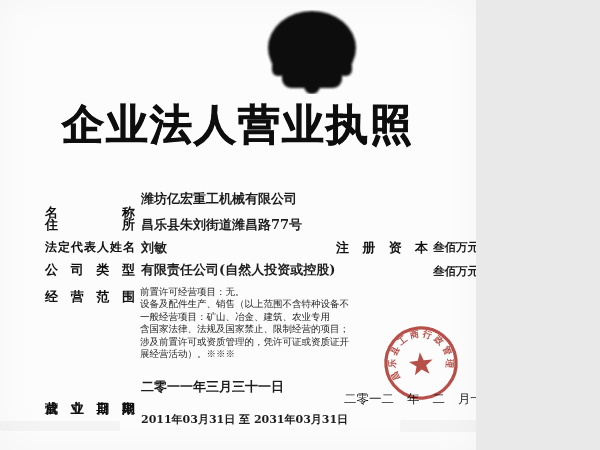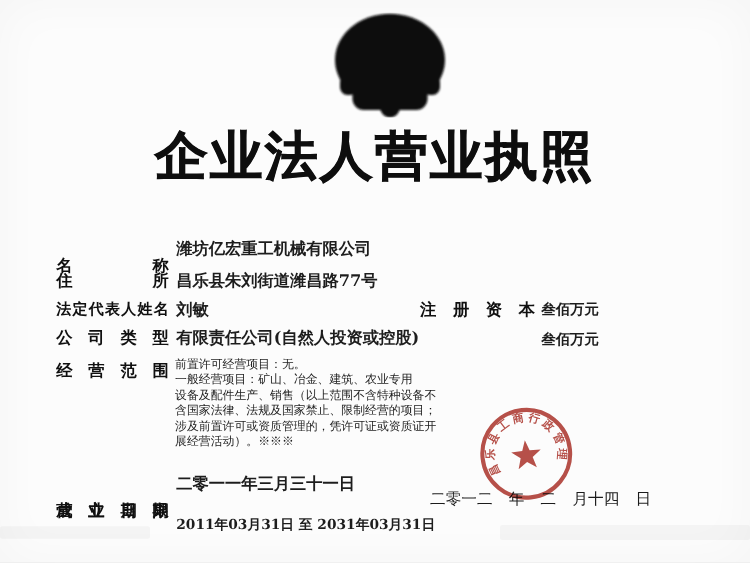--- a/index.html
+++ b/index.html
@@ -1,17 +1,17 @@
 <!DOCTYPE html>
 <html><head>
 <meta charset="utf-8">
 <style>
   html,body{margin:0;padding:0;background:#e9e9e9;}
   .license{
-    position:relative;width:600px;height:450px;background:#fcfcfc;
+    position:relative;width:476px;height:450px;background:#fcfcfc;
     font-family:"Liberation Sans",sans-serif;color:#161616;overflow:hidden;
     box-shadow:inset 0 0 40px rgba(0,0,0,0.03);
   }
   .emblem{position:absolute;left:264px;top:10px;width:96px;height:84px;}
   .title{
     position:absolute;left:0;top:97px;width:100%;text-align:center;
     font-size:42px;font-weight:700;letter-spacing:2px;color:#0e0e0e;
     -webkit-text-stroke:0.7px #0e0e0e;white-space:nowrap;
   }
   .regno{position:absolute;left:390px;top:169px;font-size:11px;color:#222;white-space:nowrap;}
@@ -70,22 +70,22 @@
   <div class="val" style="top:261px">有限责任公司(自然人投资或控股)</div>
 
   <div class="lab lab2" style="top:239px">注册资本</div>
   <div class="val val2" style="top:240px">叁佰万元</div>
 
   <div class="val val2" style="top:264px">叁佰万元</div>
 
   <div class="lab" style="top:288px">经营范围</div>
   <div class="scope-lines">
     <div>前置许可经营项目：无。</div>
+    <div>设备及配件生产、销售（以上范围不含特种设备不</div>
     <div>一般经营项目：矿山、冶金、建筑、农业专用</div>
-    <div>设备及配件生产、销售（以上范围不含特种设备不</div>
     <div>含国家法律、法规及国家禁止、限制经营的项目；</div>
     <div>涉及前置许可或资质管理的，凭许可证或资质证开</div>
     <div>展经营活动）。※※※</div>
   </div>
 
   <div class="lab" style="top:400px">成立日期</div>
   <div class="val" style="top:378px">二零一一年三月三十一日</div>
 
   <div class="lab" style="top:400px">营业期限</div>
   <div class="val" style="top:412px;font-size:11px">2011年03月31日 至 2031年03月31日</div>

